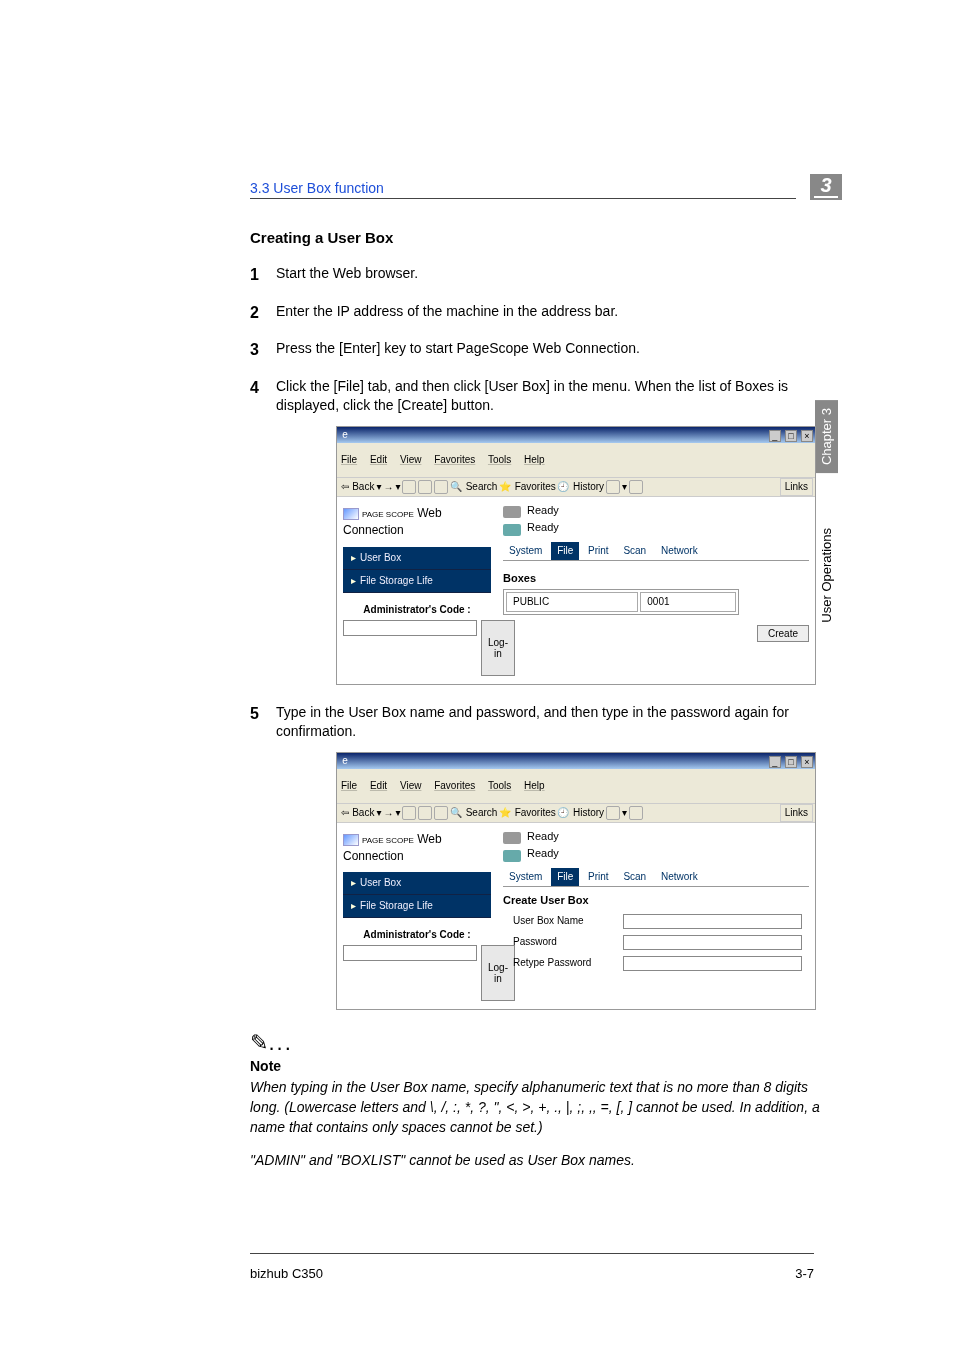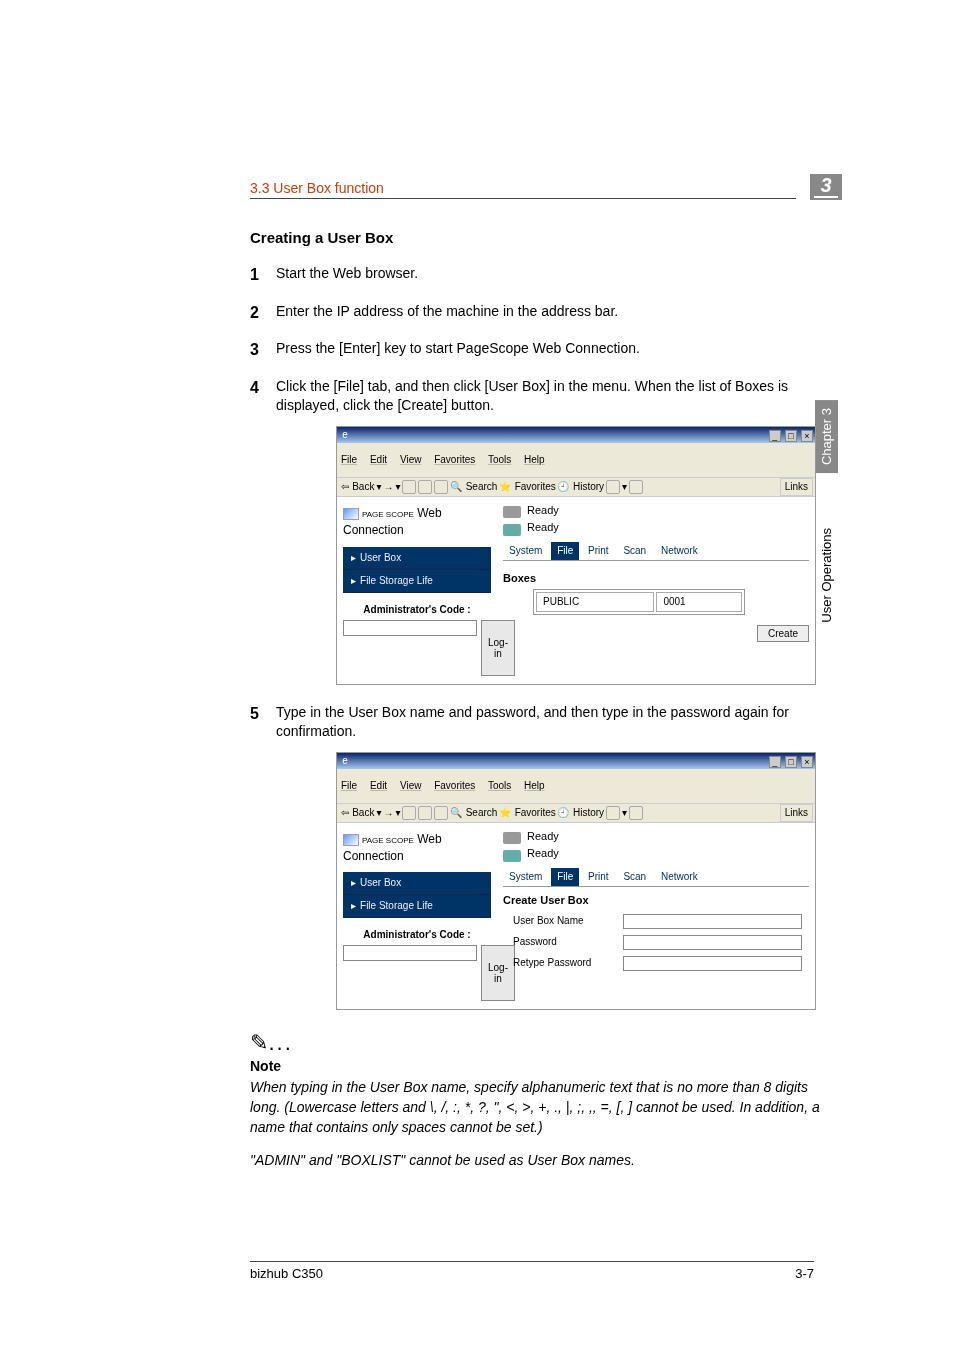--- a/index.html
+++ b/index.html
@@ -8,21 +8,21 @@
       background: #fff;
       width: 954px;
       height: 1351px;
       position: relative;
       padding: 180px 130px 60px 250px;
       font-size: 14px;
     }
     .section-header {
       border-bottom: 1px solid #444;
       font-size: 14px;
-      color: #c2410c;
+      color: #1d4ed8;
       padding-bottom: 2px;
       margin-right: 28px;
     }
     .chapter-badge {
       position: absolute;
       right: 112px;
       top: 174px;
       width: 32px;
       height: 26px;
       background: #888;
@@ -84,40 +84,40 @@
     .admin-input button { font-size:10px; padding:16px 6px; background:#e8e8e8; border:1px solid #888; }
     .status-row { display:flex; align-items:flex-end; gap:6px; font-size:11px; margin-bottom:2px; }
     .status-row .p-icon { width:18px; height:12px; display:inline-block; }
     .p-icon.printer { background:#999; border-radius:2px; position:relative; }
     .p-icon.scanner { background:#6aa; border-radius:2px; }
     .tabs { margin-top:6px; border-bottom:1px solid #999; font-size:10px; }
     .tabs span { display:inline-block; padding: 2px 6px; }
     .tabs .active { background:#003366; color:#fff; }
     .tabs .inactive { color:#036; }
     .boxes-label { margin-top:10px; font-size:11px; font-weight:bold; }
-    .box-table { border:1px solid #999; margin-top:3px; width:212px;margin-left:30px; }
+    .box-table { border:1px solid #999; margin-top:3px; width:236px; }
     .box-table td { border:1px solid #aaa; padding:2px 6px; font-size:10px; }
     .create-btn { float:right; margin-top:10px; padding:2px 10px; font-size:10px; background:#eee; border:1px solid #888; }
     .form-heading { font-size:11px; font-weight:bold; margin-top:6px; }
     .form-row { display:flex; align-items:center; margin-top:6px; }
     .form-row label { width: 120px; font-size:10px; padding-left:10px; }
     .form-row input { flex:0 0 140px; border:1px solid #888; height:15px; }
     .form-btns { text-align:right; margin-top:12px; }
     .form-btns button { padding:2px 8px; font-size:10px; margin-left:2px; background:#eee; border:1px solid #888; }
     .note-icon { font-size: 22px; margin-top:20px; }
     .dots { letter-spacing: 2px; }
     .note-head { font-weight: bold; font-size: 14px; margin-top: 2px; }
     .note-body { font-style: italic; font-size: 14px; line-height: 1.4; margin-top:4px; }
     .footer {
       position: absolute;
       bottom: 70px;
       left: 250px;
       right: 140px;
       border-top: 1px solid #444;
-      padding-top: 4px;
+      padding-top: 12px;
       font-size: 13px;
       display: flex;
       justify-content: space-between;
     }
     .links-lbl { position:absolute; right:2px; top:0; font-size:10px; background:#ece9d8; border:1px solid #ccc; padding:1px 4px; }
   </style>
 </head>
 <body>
 
 <div class="chapter-badge">

